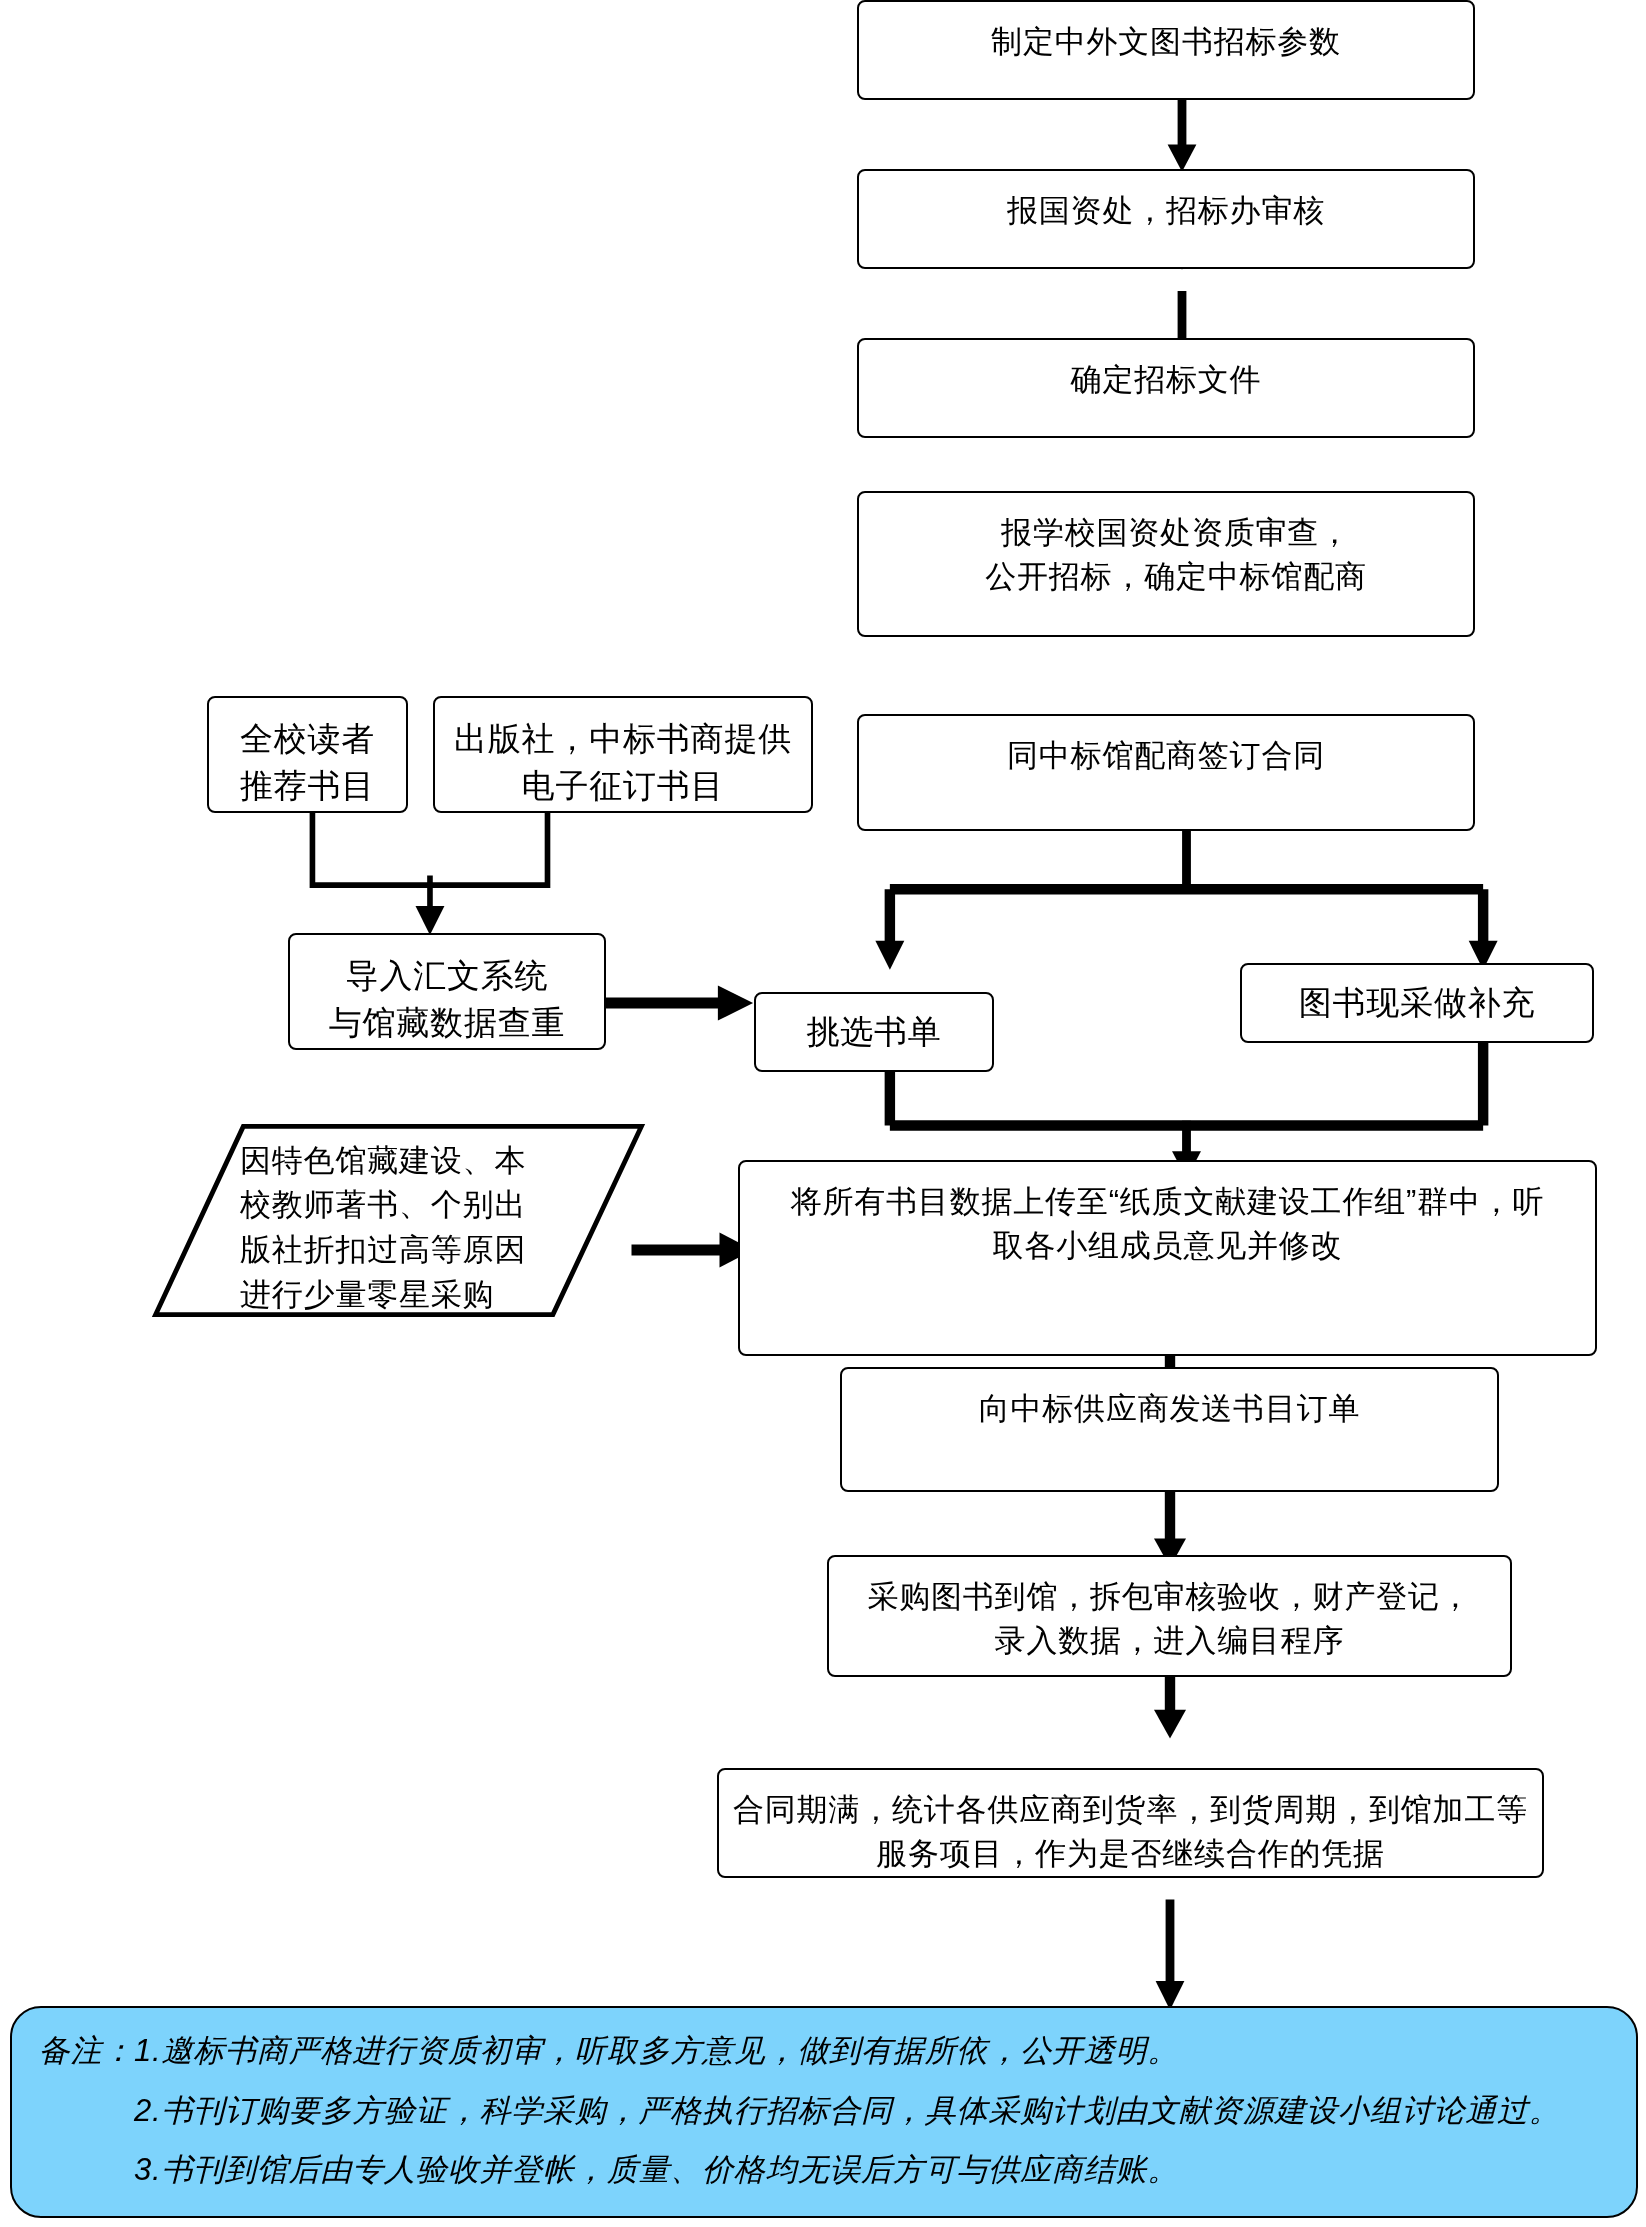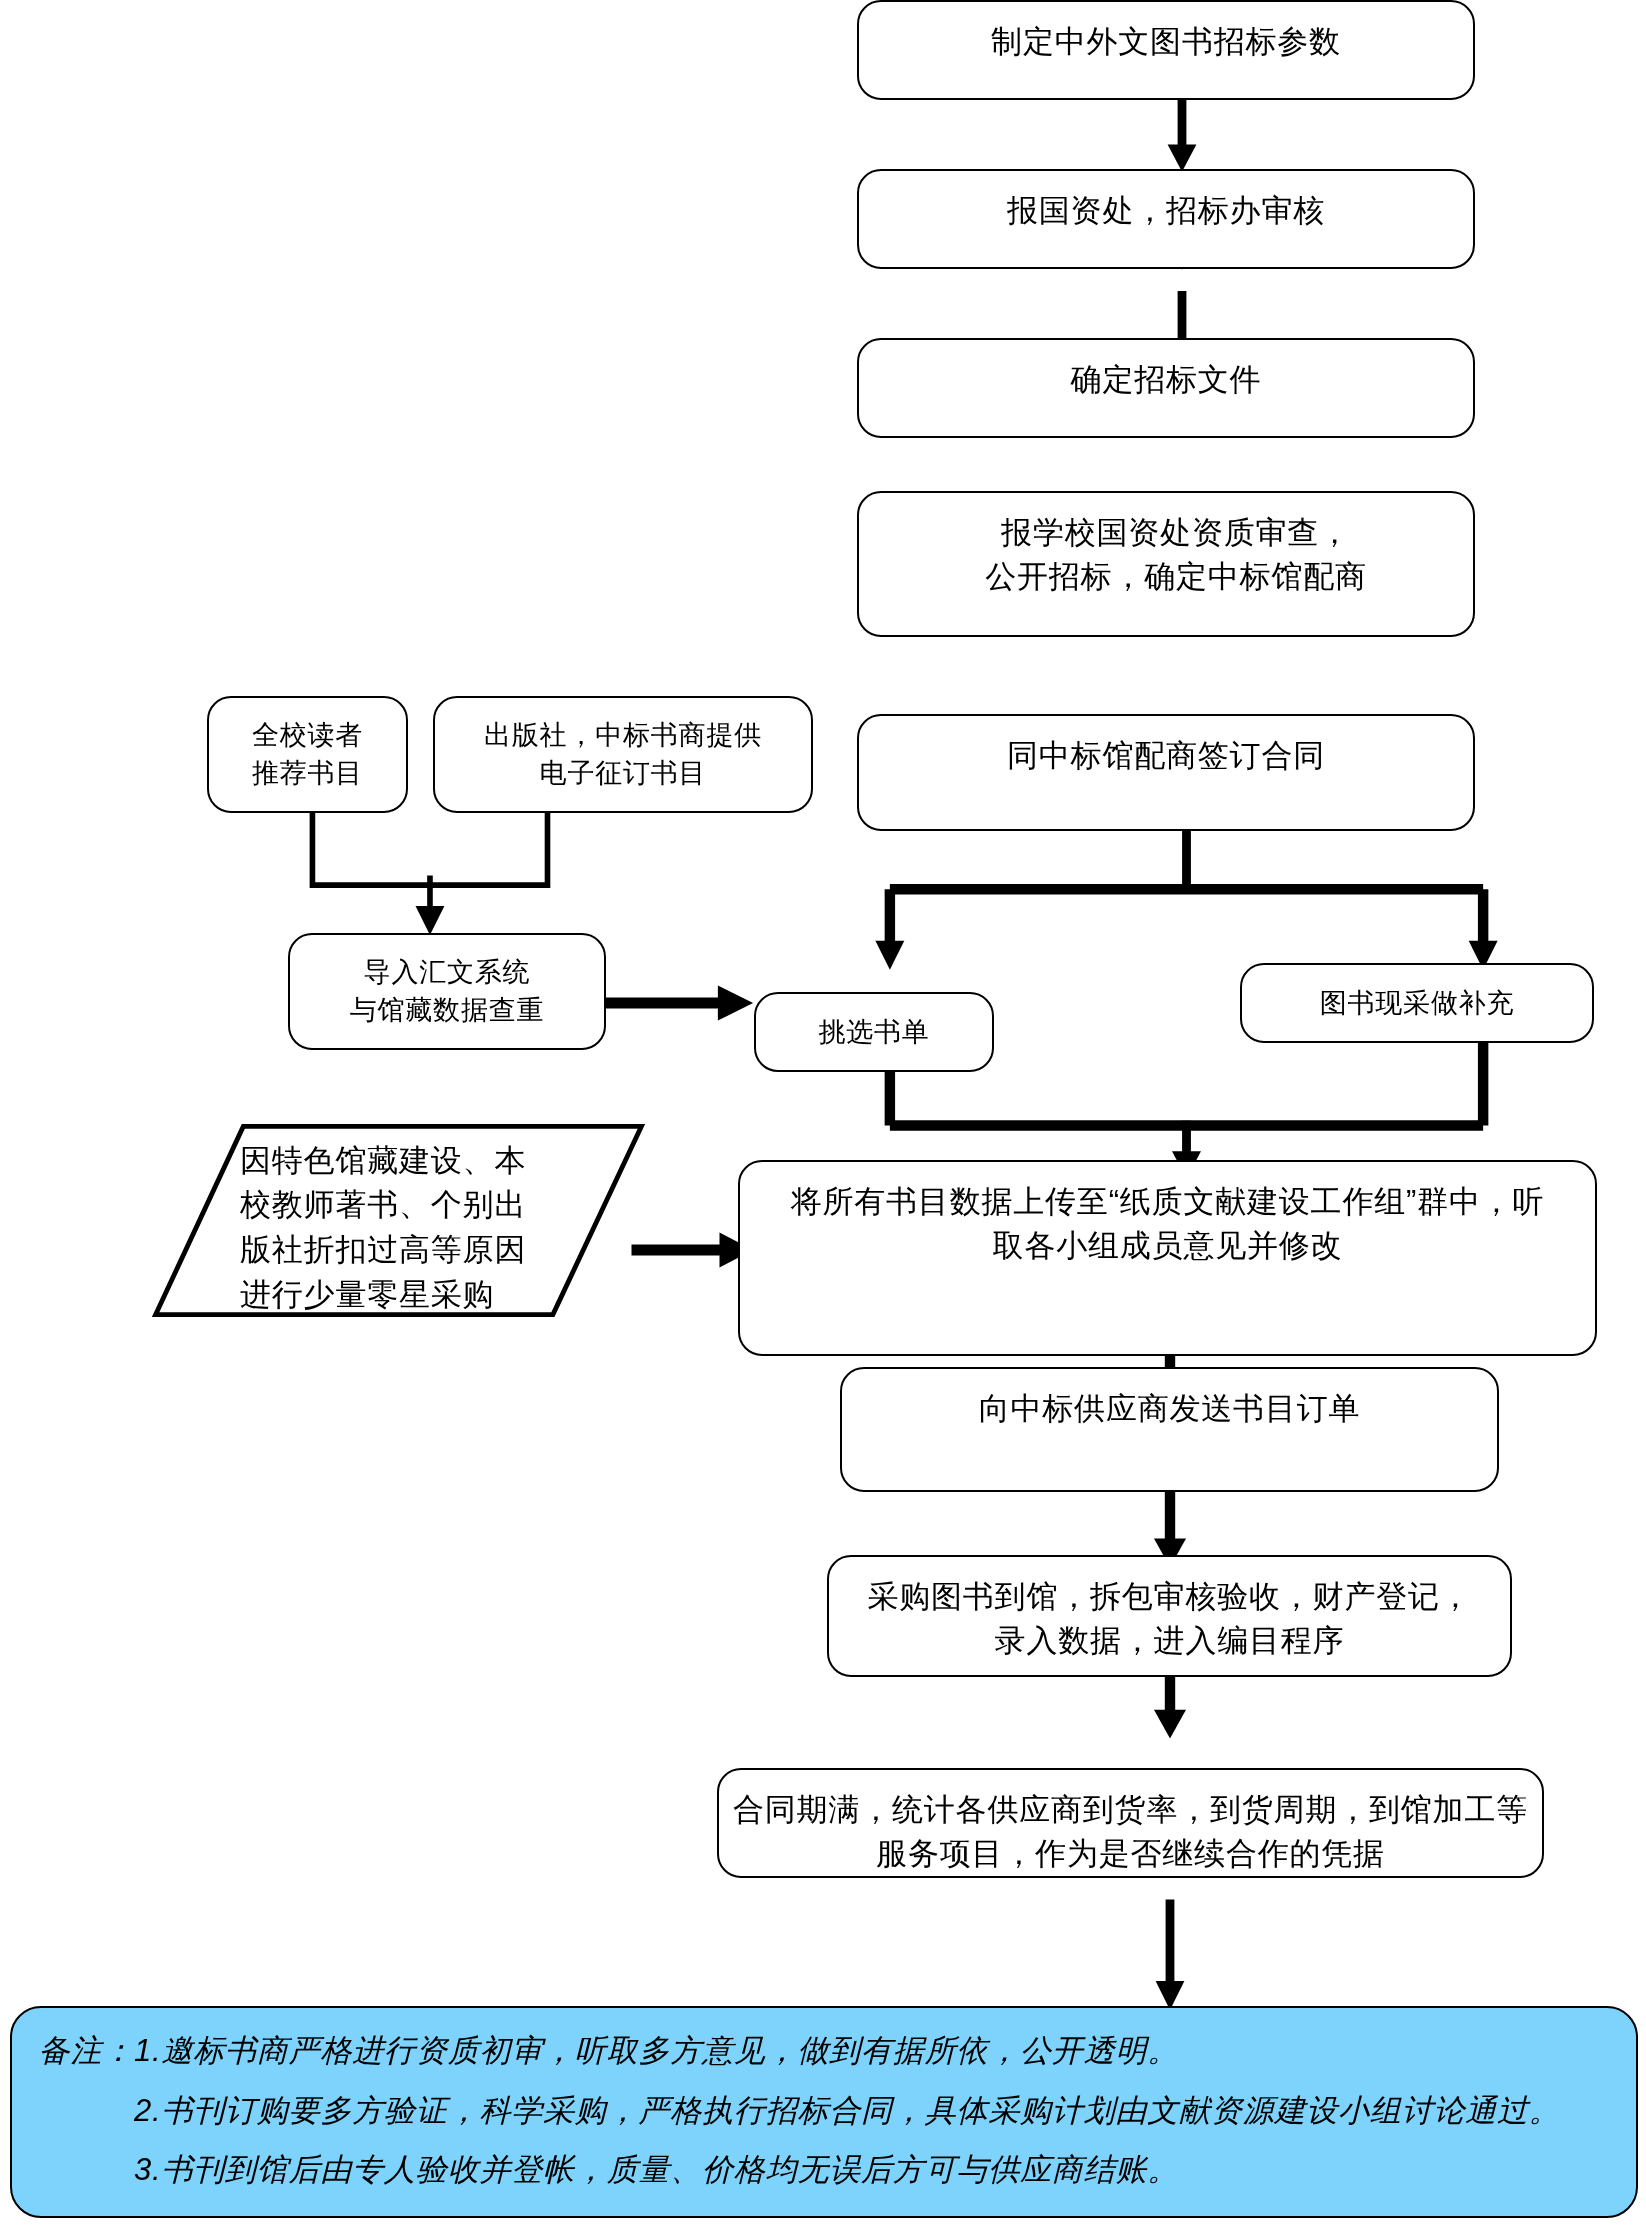--- a/index.html
+++ b/index.html
@@ -13,35 +13,35 @@
     width:1647px;
     height:2227px;
     background:#ffffff;
     overflow:hidden;
   }
   
   .node{
     position:absolute;
     box-sizing:border-box;
     border:2.4px solid #000000;
-    border-radius:24px;
+    border-radius:8px;
     background:#ffffff;
     display:flex;
     align-items:flex-start;
     justify-content:center;
     padding-top:17.7px;
     text-align:center;
     line-height:1.42;
     font-size:31px;
     letter-spacing:0.8px;
     white-space:pre-line;
     z-index:3;
   }
   .node.mid{align-items:center;padding-top:0;}
-  .node.small{font-size:27px;}
+  .node.small{font-size:33px;}
   
   .para-wrap{
     position:absolute;
     z-index:3;
   }
   .para-wrap svg{position:absolute;left:0;top:0;overflow:visible;}
   .para-text{
     position:absolute;
     left:0;top:0;
     box-sizing:border-box;

